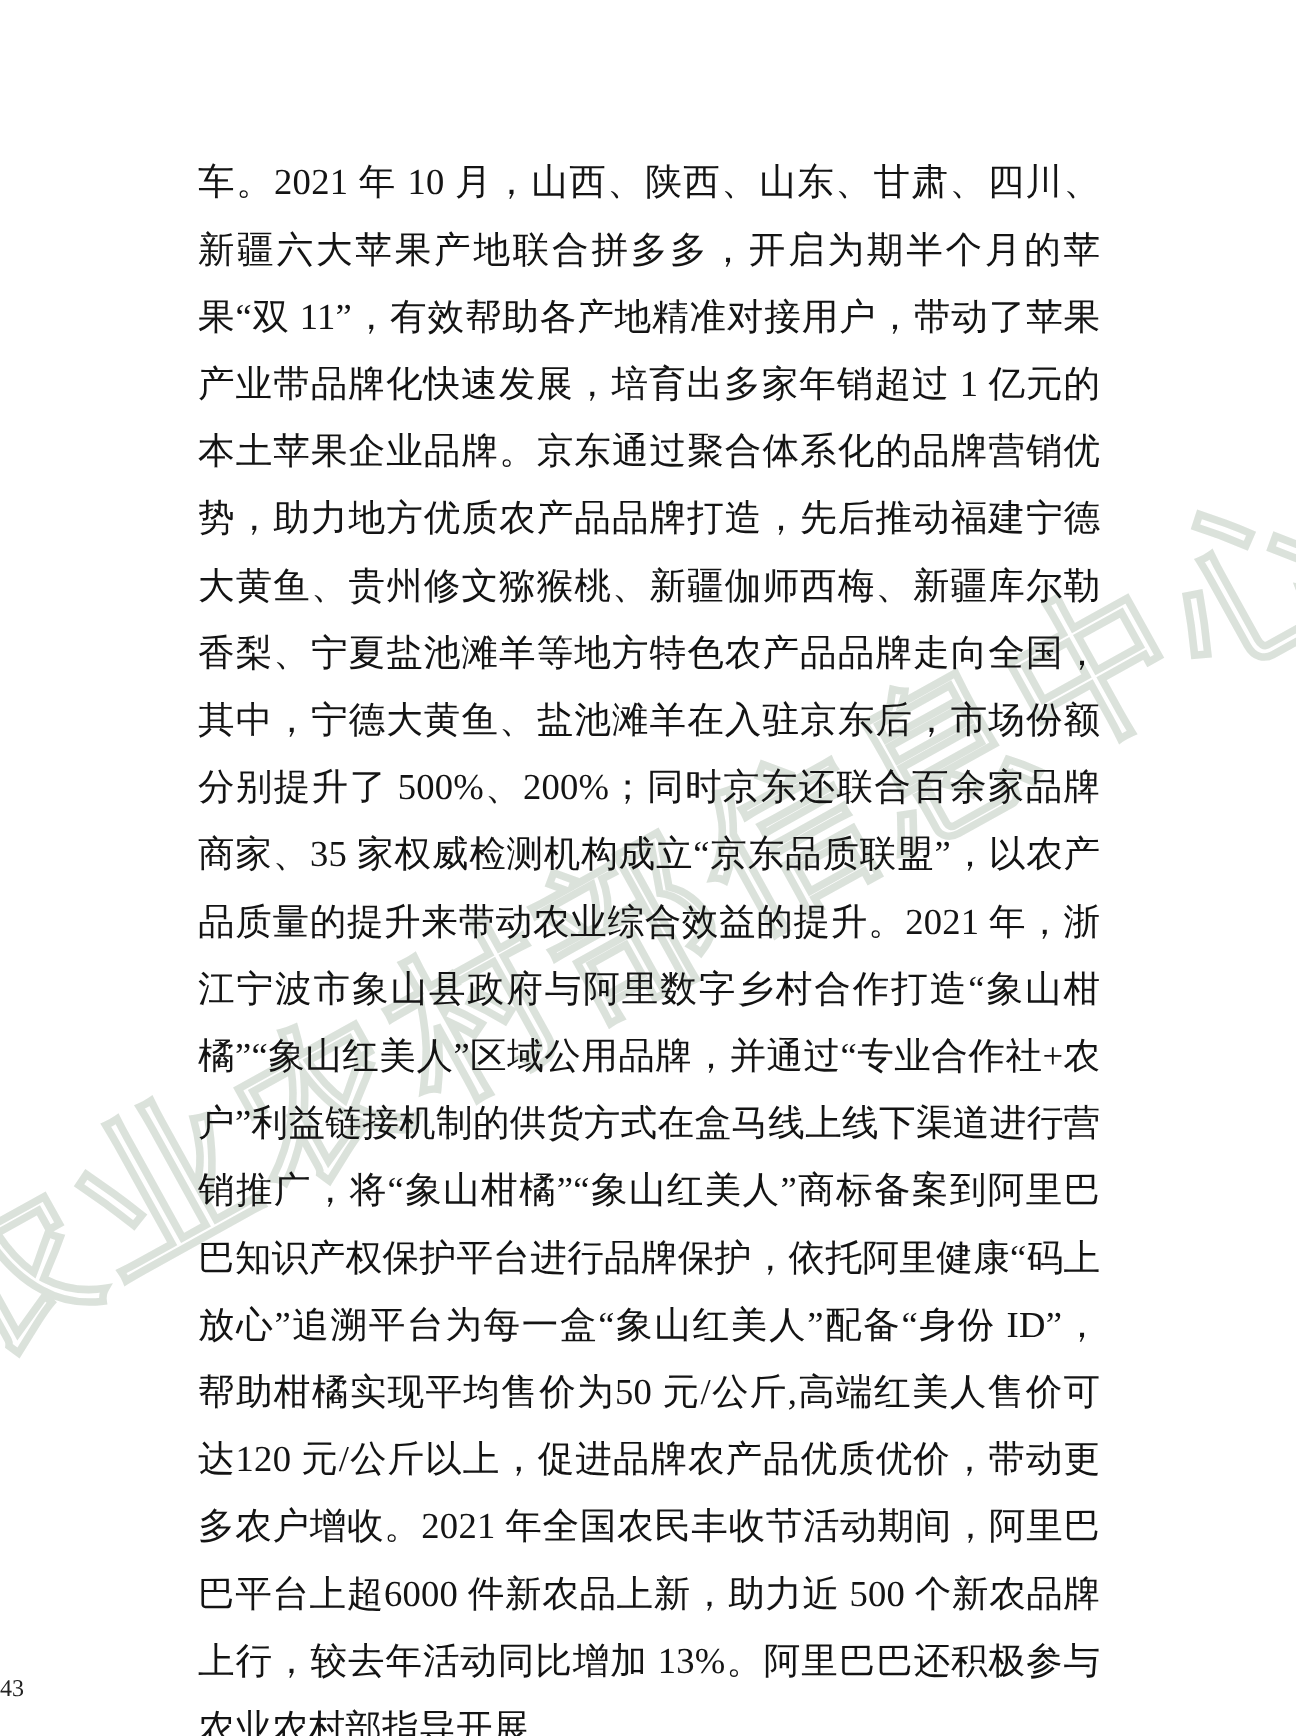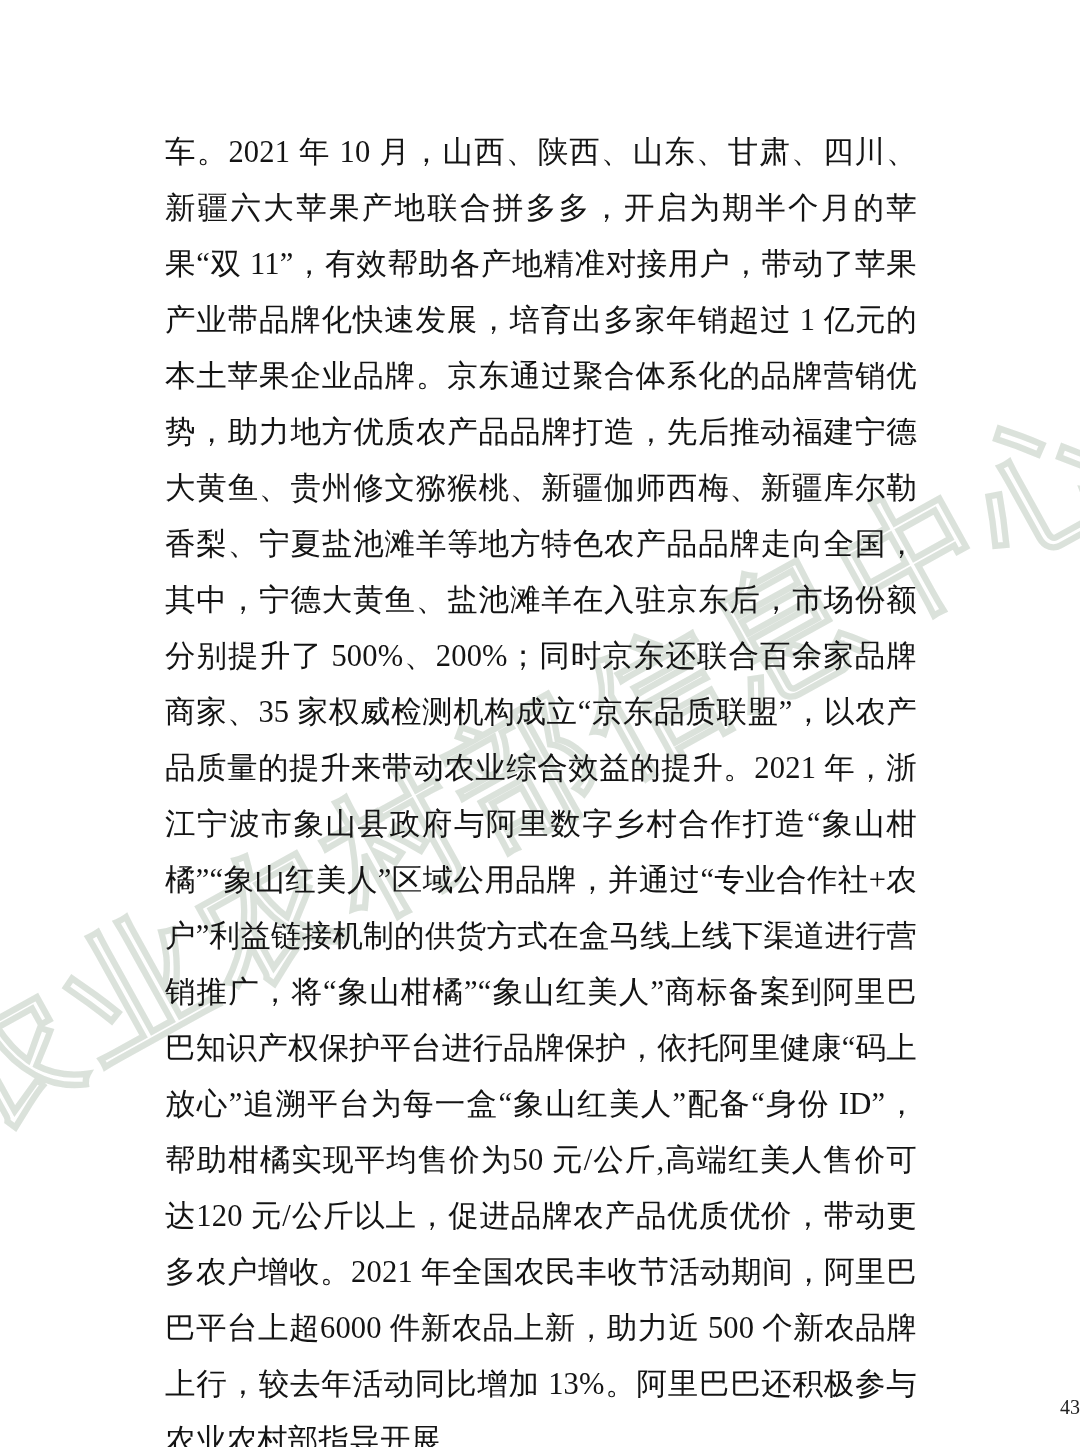--- a/index.html
+++ b/index.html
@@ -60,21 +60,21 @@
     text-align: justify;
     text-justify: inter-ideograph;
     letter-spacing: 0.2px;
     color: #141414;
   }
   .page-number {
     position: absolute;
     left: 0;
     right: 0;
     top: 1396px;
-    text-align: right;
+    text-align: left;
     font-size: 20px;
     color: #222;
     z-index: 3;
     font-family: "Liberation Serif", "DejaVu Serif", serif;
   }
 </style>
 </head>
 <body>
 
 <div class="page">

